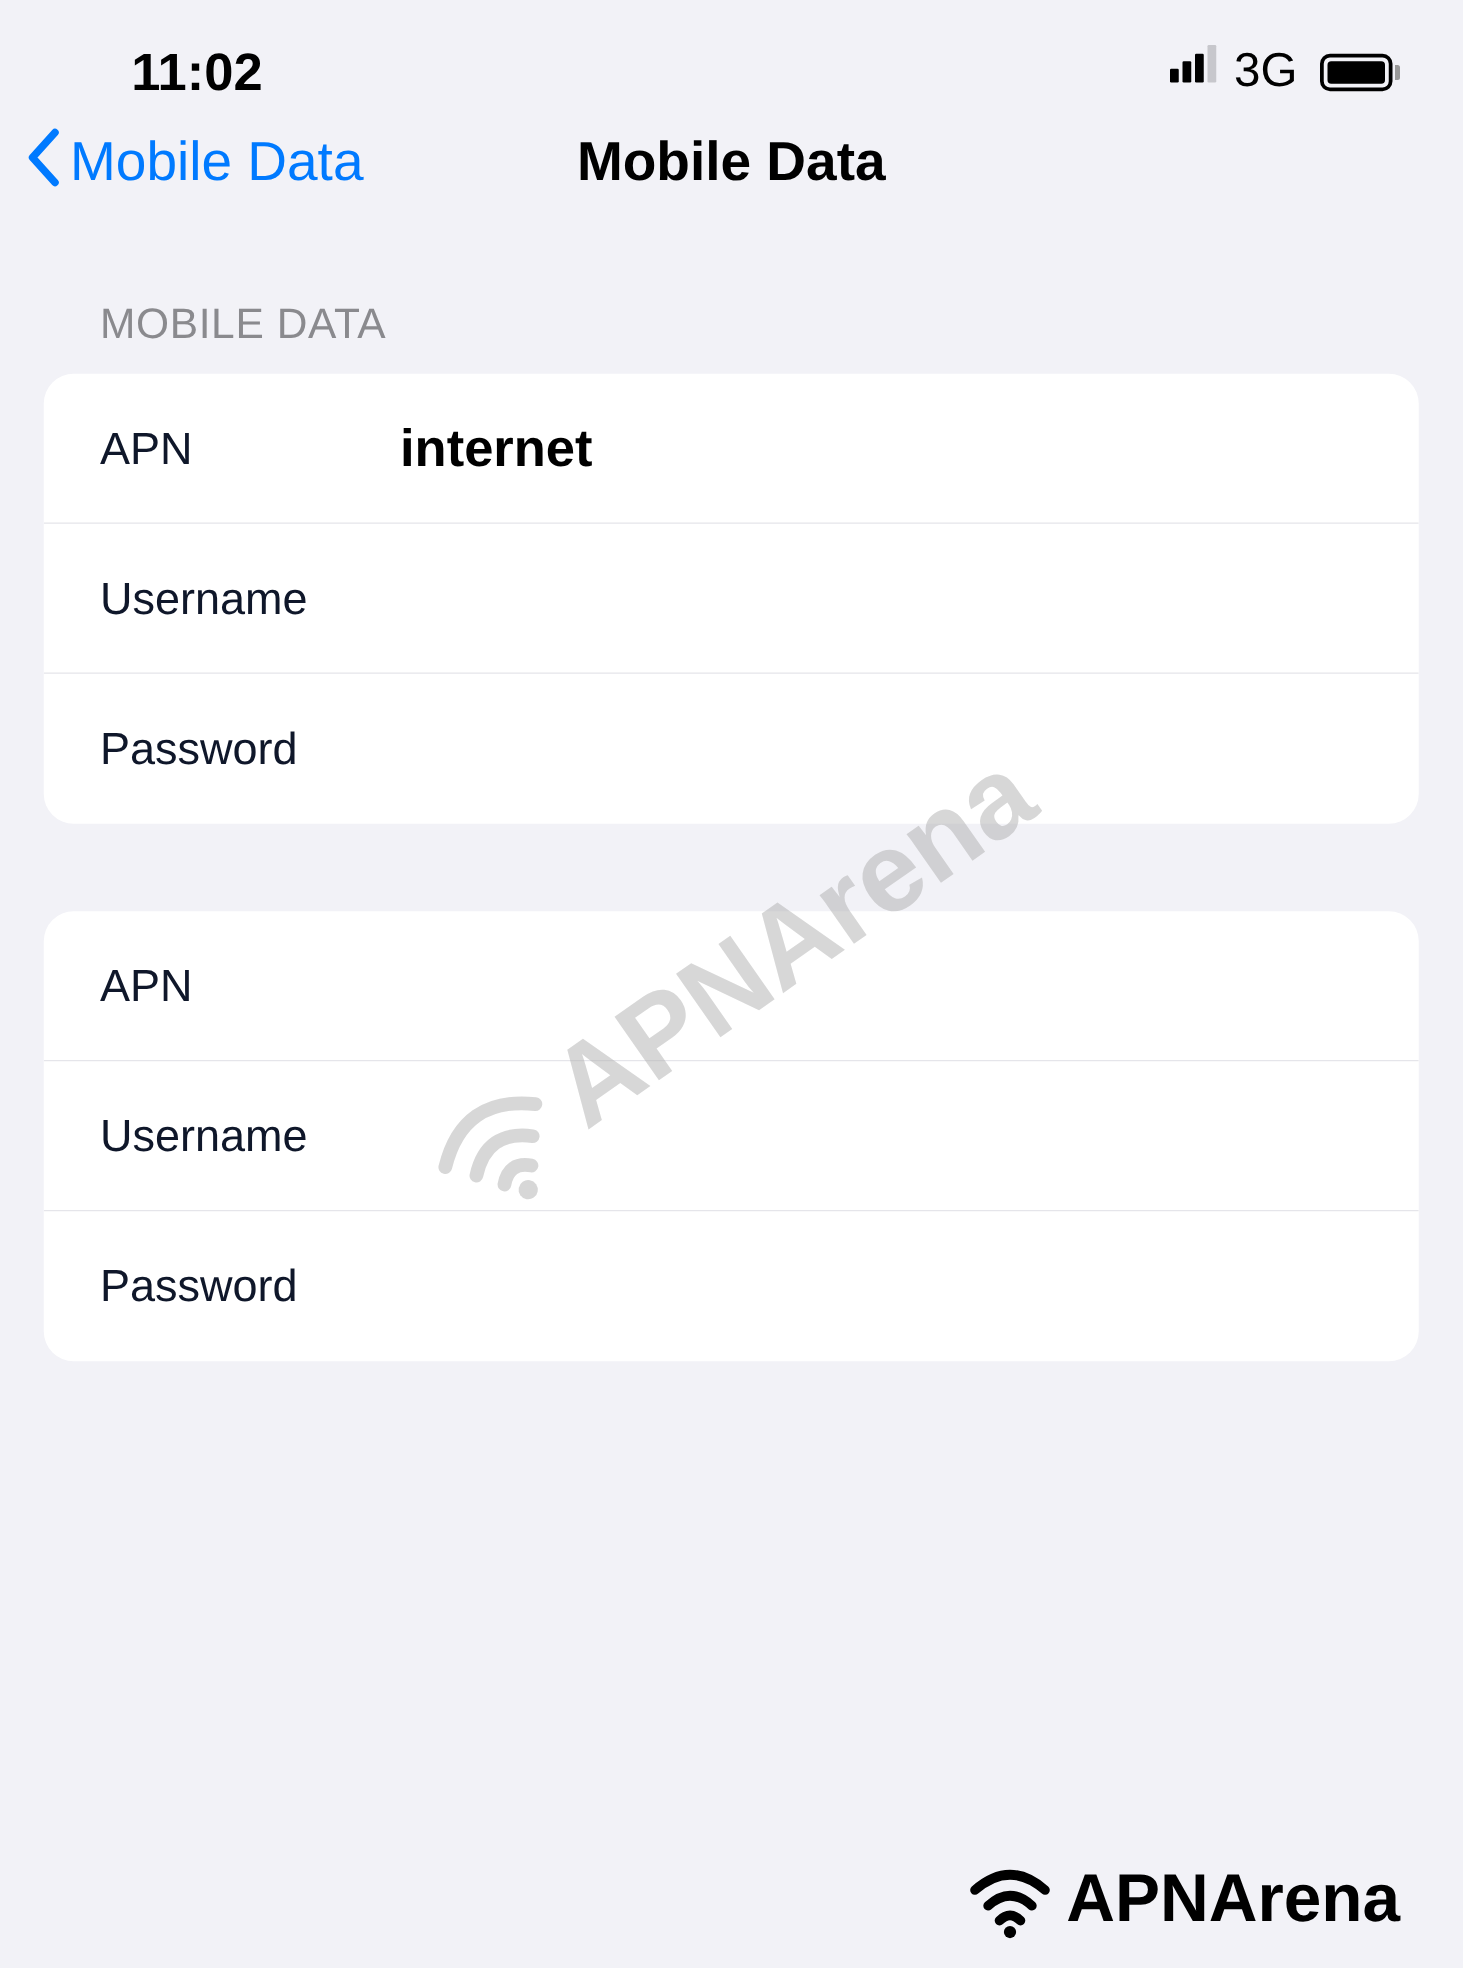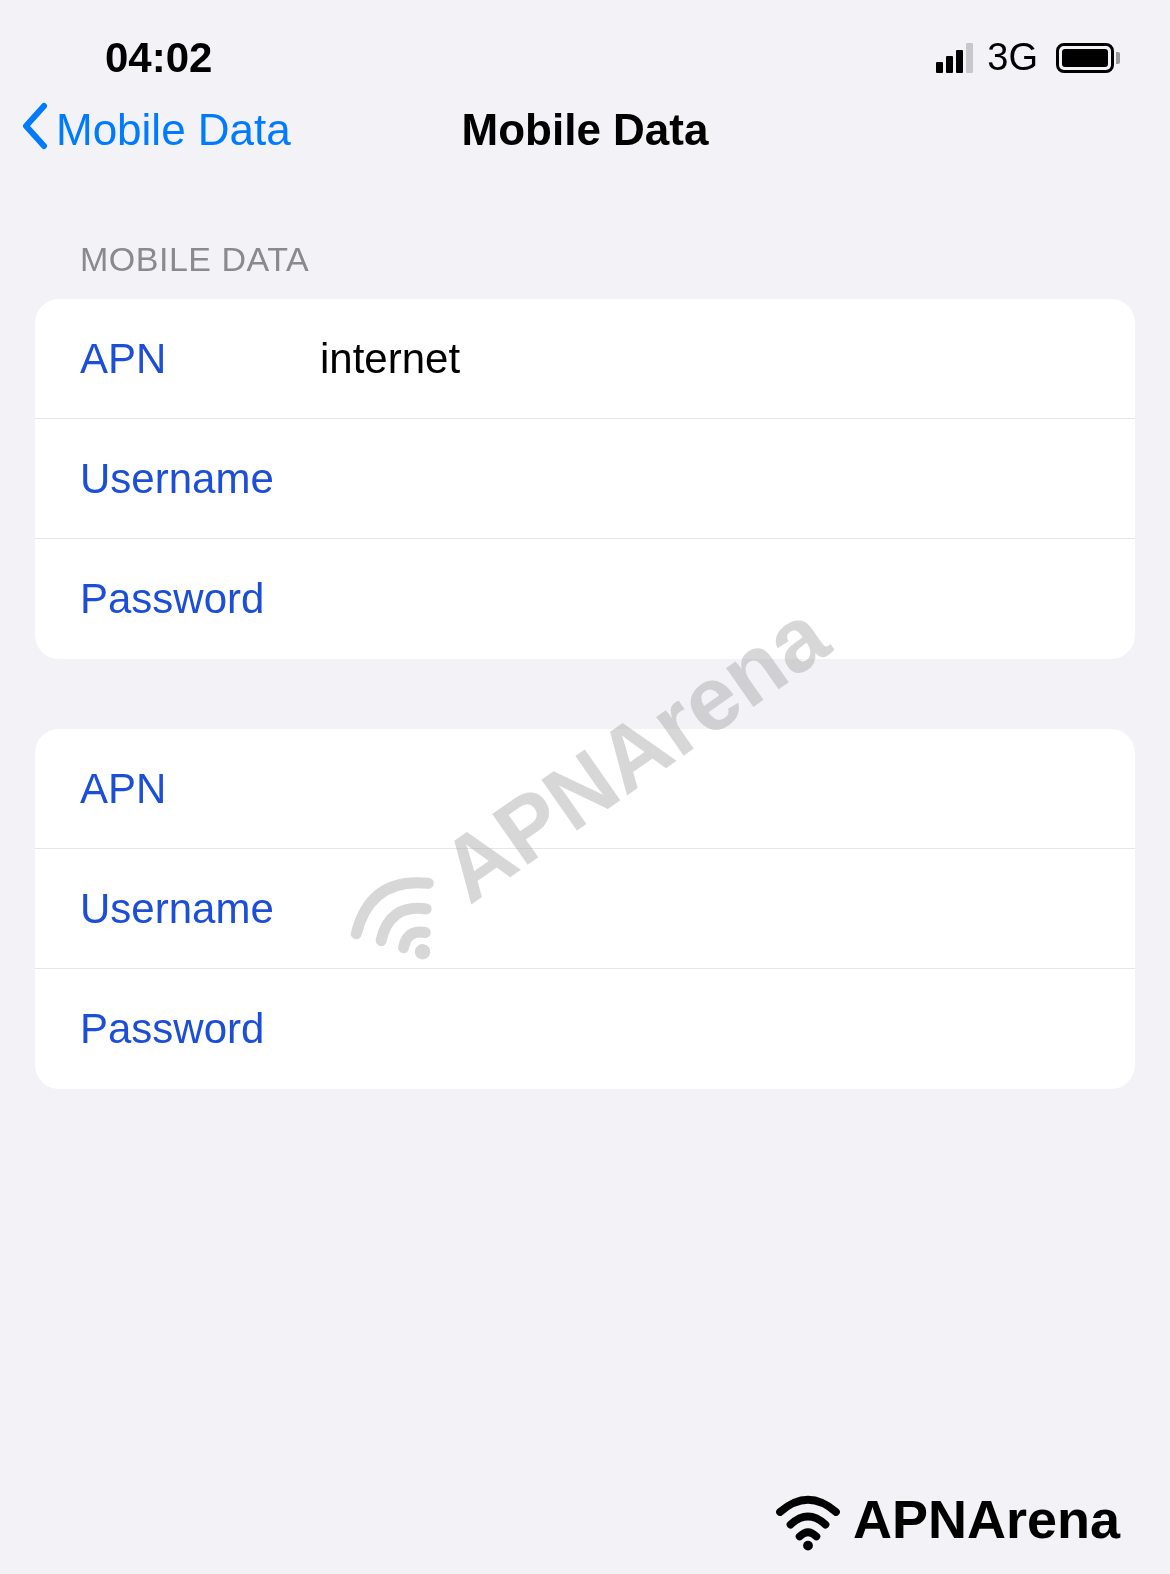--- a/index.html
+++ b/index.html
@@ -26,21 +26,20 @@
     }
     
     .status-time {
       font-size: 42px;
       font-weight: 600;
       color: #000;
     }
     
     .status-right {
       display: flex;
-      align-items: center;
       gap: 10px;
     }
     
     .signal-bars {
       display: flex;
       align-items: flex-end;
       gap: 3px;
       height: 30px;
     }
     
@@ -154,30 +153,30 @@
       min-height: 120px;
       border-bottom: 1px solid #e5e5ea;
     }
     
     .settings-row:last-child {
       border-bottom: none;
       align-items: center;
     }
     
     .row-label {
-      font-size: 42px;
+      font-size: 36px;
       font-weight: 400;
-      color: #1d4ed8;
+      color: #0f172a;
       width: 240px;
       flex-shrink: 0;
     }
     
     .row-input {
       font-size: 42px;
-      font-weight: 400;
+      font-weight: 700;
       color: #000;
       border: none;
       outline: none;
       background: transparent;
       flex: 1;
     }
     
     .row-input::placeholder {
       color: #c7c7cc;
     }
@@ -217,21 +216,21 @@
     
     .brand-icon {
       width: 70px;
       height: 70px;
     }
   </style>
 </head>
 <body>
 
 <div class="status-bar">
-  <div class="status-time">04:02</div>
+  <div class="status-time">11:02</div>
   <div class="status-right">
     <div class="signal-bars">
       <div class="signal-bar b1"></div>
       <div class="signal-bar b2"></div>
       <div class="signal-bar b3"></div>
       <div class="signal-bar b4"></div>
     </div>
     <div class="network-type">3G</div>
     <div class="battery">
       <div class="battery-body">

